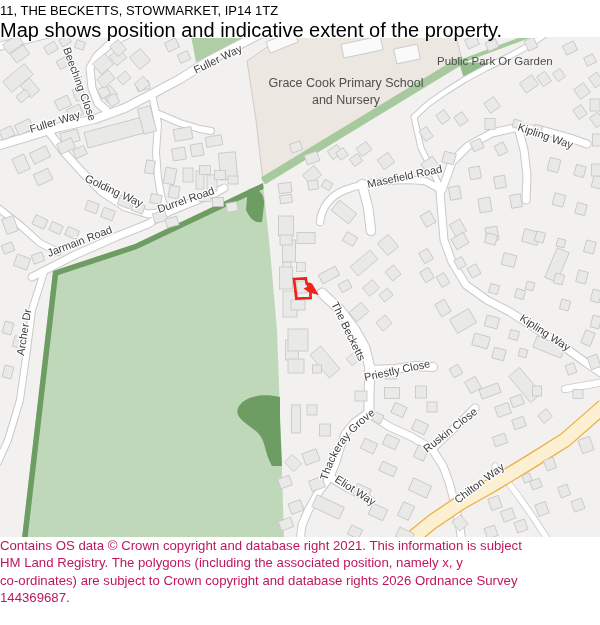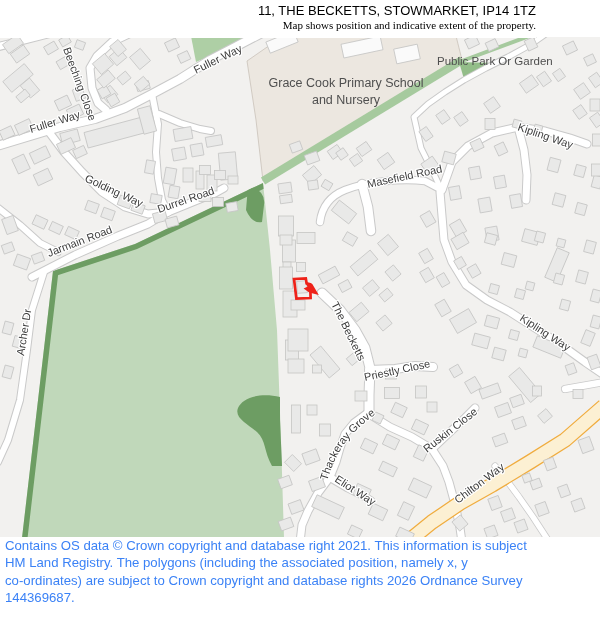--- a/index.html
+++ b/index.html
@@ -1,21 +1,21 @@
 <!DOCTYPE html>
 <html><head>
 <meta charset="utf-8">
 <style>
 html,body{margin:0;padding:0;background:#ffffff;}
 body{width:600px;height:625px;position:relative;font-family:"Liberation Sans",sans-serif;overflow:hidden;}
-#title{position:absolute;top:0;left:0;width:536px;height:38px;background:#fff;text-align:right;z-index:5;}
+#title{position:absolute;top:0;left:0;width:536px;height:38px;background:#fff;text-align:left;z-index:5;}
 #t1{font-size:13px;color:#000;padding-top:3px;}
-#t2{font-size:11px;color:#000;padding-top:1px;font-family:Liberation Serif, serif;}
+#t2{font-size:20px;color:#000;padding-top:1px;}
 #footer{position:absolute;top:537px;left:0;width:600px;height:88px;background:#fff;z-index:5;}
-#footer div{margin-left:5px;font-size:13.2px;color:#3b82f6;line-height:17.4px;}
+#footer div{font-size:13.2px;color:#be185d;line-height:17.4px;}
 #map{position:absolute;top:0;left:0;}
 </style>
 </head>
 <body>
 
 <div id="title">
   <div id="t1">11, THE BECKETTS, STOWMARKET, IP14 1TZ</div>
   <div id="t2">Map shows position and indicative extent of the property.</div>
 </div>
 

